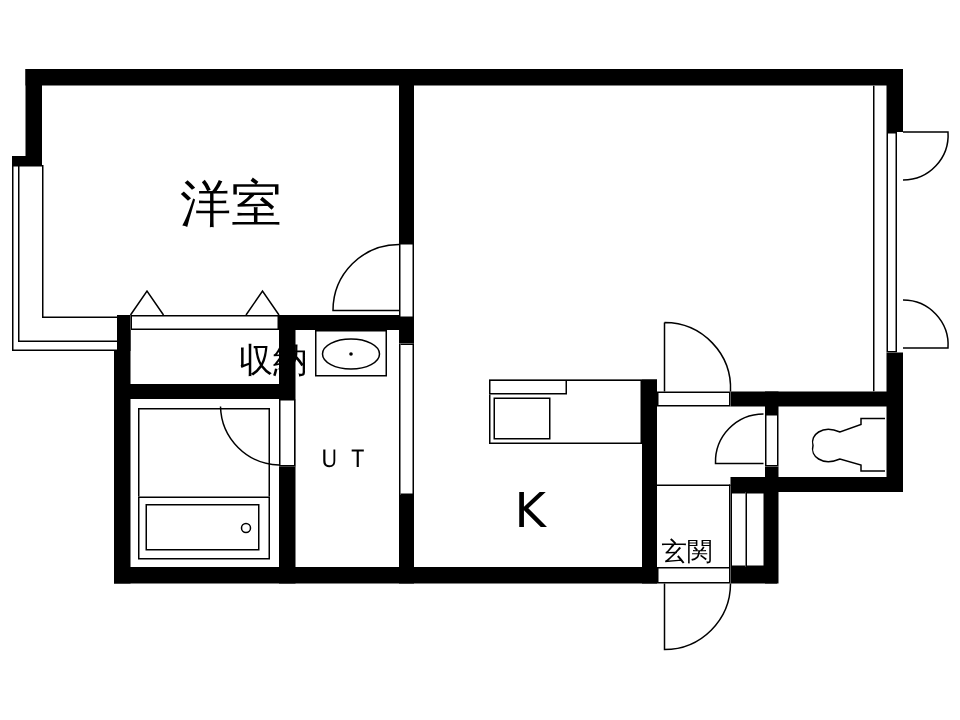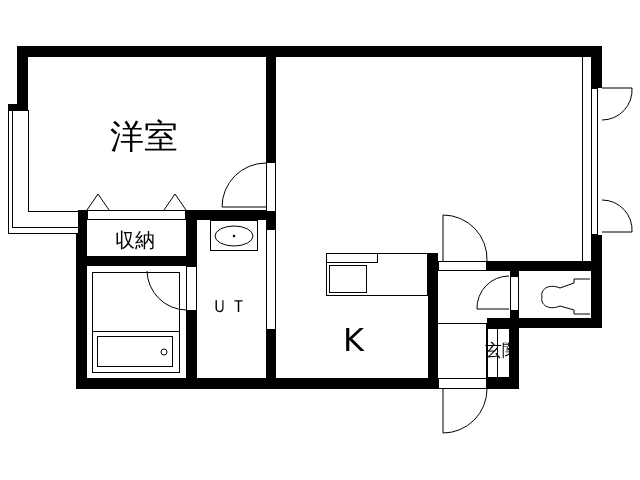--- a/index.html
+++ b/index.html
@@ -3,21 +3,21 @@
 <meta charset="utf-8">
 <style>
   html, body { margin: 0; padding: 0; background: #ffffff; }
   body { width: 640px; height: 480px; position: relative; overflow: hidden;
          font-family: "DejaVu Sans", sans-serif; }
   .plan { position: absolute; left: 0; top: 0; width: 640px; height: 480px; }
   .w { position: absolute; background: #000; }
   .ln { position: absolute; border: 1px solid #000; box-sizing: border-box; background: #fff; }
   .label { position: absolute; color: #000; white-space: nowrap; line-height: 1; }
   .big { font-size: 34px; }
-  .mid { font-size: 20px; }
+  .mid { font-size: 23px; margin-left: 44px; }
   .sm { font-size: 17px; }
   svg.overlay { position: absolute; left: 0; top: 0; width: 640px; height: 480px; pointer-events: none; }
 </style>
 </head>
 <body>
 
 <div class="plan">
 
   <div class="w" style="left:17px;top:46px;width:585px;height:11px;"></div>
   <div class="w" style="left:17px;top:46px;width:11px;height:66px;"></div>
@@ -88,19 +88,19 @@
 
       <ellipse cx="234" cy="236" rx="19" ry="10"></ellipse>
 
       <circle cx="164" cy="352" r="3"></circle>
 
       <path d="M590 279 L574 279 L574 283 L560 288 C548 283 540 290 542 297 C540 304 548 311 560 306 L574 310 L574 314 L590 314"></path>
     </g>
     <circle cx="234" cy="236" r="1.2" fill="#000"></circle>
   </svg>
 
-  <div class="label big" style="left:110px;top:119px;text-align:center;">洋室</div>
+  <div class="label big" style="left:120px;top:119px;text-align:center;">洋室</div>
   <div class="label mid" style="left:115px;top:230px;">収納</div>
   <div class="label sm" style="left:211px;top:298px;letter-spacing:2px;">ＵＴ</div>
   <div class="label big" style="left:343px;top:324px;font-size:32px;">K</div>
-  <div class="label sm" style="left:441px;top:342px;margin-left:44px;">玄関</div>
+  <div class="label sm" style="left:441px;top:360px;">玄関</div>
 
 </div>
 
 </body></html>

